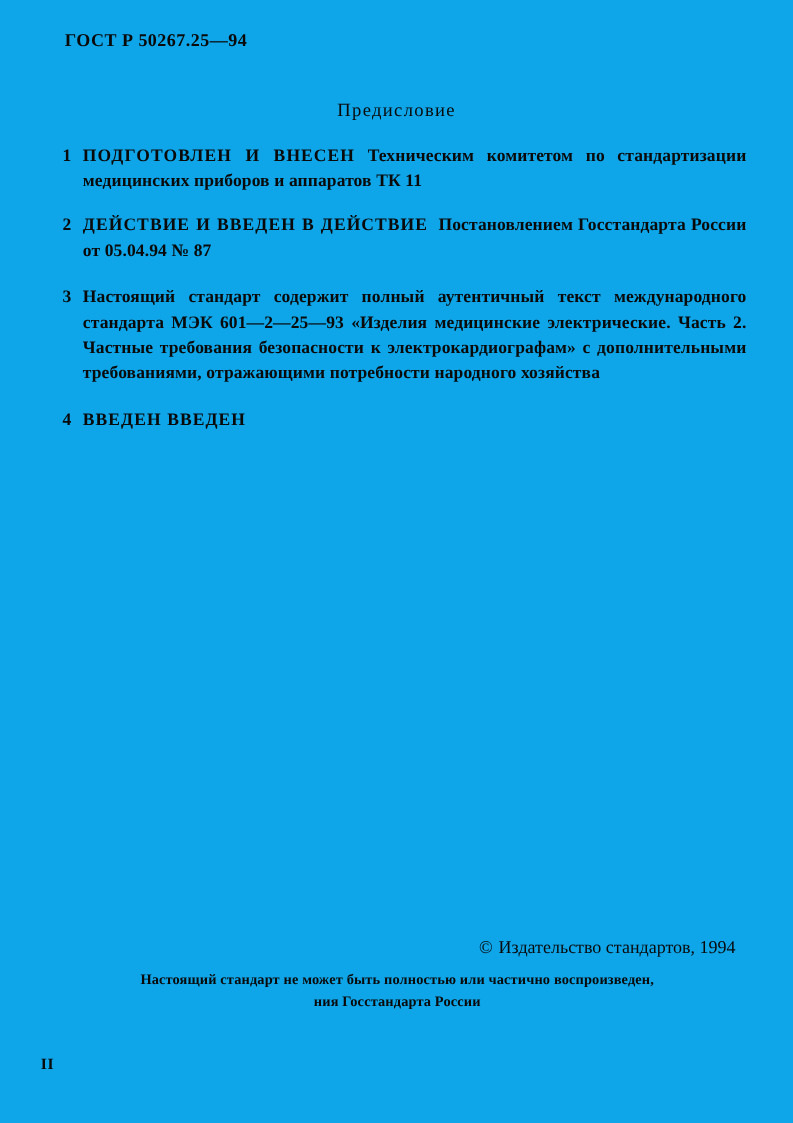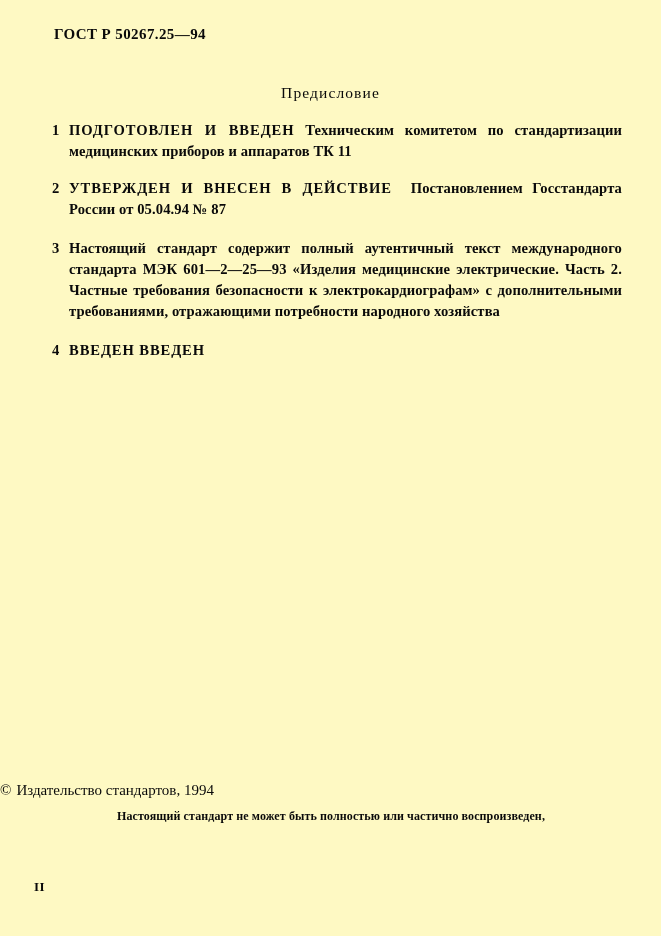--- a/index.html
+++ b/index.html
@@ -11,21 +11,21 @@
     width: 661px;
     height: 936px;
     position: relative;
     font-family: "Liberation Serif", "DejaVu Serif", serif;
     color: #0a0a0a;
     overflow: hidden;
   }
   .page {
     position: absolute;
     inset: 0;
-    background: #fef9c3;
+    background: #0ea5e9;
   }
 
   
   .doc-header {
     position: absolute;
     left: 54px;
     top: 26px;
     font-family: "Liberation Serif", "DejaVu Serif", serif;
     font-weight: bold;
     font-size: 15px;
@@ -88,21 +88,21 @@
   .clause.c2 { margin-bottom: 18px; }
   .clause.c3 { margin-bottom: 18px; }
   .clause.c4 .clause-body { letter-spacing: 1.1px; }
 
   
   .copyright {
     position: absolute;
     left: 0;
     right: 48px;
     top: 782px;
-    text-align: left;
+    text-align: right;
     font-size: 15px;
     white-space: nowrap;
   }
   .copyright .c-mark {
     display: inline-block;
     font-size: 15px;
     margin-right: 5px;
   }
   .legal-note {
     position: absolute;
@@ -135,43 +135,44 @@
 <div class="page">
 
   <div class="doc-header">ГОСТ Р 50267.25—94</div>
 
   <div class="section-title">Предисловие</div>
 
   <div class="clauses">
 
     <div class="clause c1">
       <span class="clause-num">1</span>
-      <span class="clause-body"><span class="lead">ПОДГОТОВЛЕН И ВВЕДЕН</span> <span class="tail">Техническим комитетом по стандартизации медицинских приборов и аппаратов ТК 11</span></span>
+      <span class="clause-body"><span class="lead">ПОДГОТОВЛЕН И ВНЕСЕН</span> <span class="tail">Техническим комитетом по стандартизации медицинских приборов и аппаратов ТК 11</span></span>
     </div>
 
     <div class="clause c2">
       <span class="clause-num">2</span>
-      <span class="clause-body"><span class="lead">УТВЕРЖДЕН И ВНЕСЕН В ДЕЙСТВИЕ</span>&nbsp; <span class="tail">Постановлением Госстандарта России от 05.04.94 № 87</span></span>
+      <span class="clause-body"><span class="lead">ДЕЙСТВИЕ И ВВЕДЕН В ДЕЙСТВИЕ</span>&nbsp; <span class="tail">Постановлением Госстандарта России от 05.04.94 № 87</span></span>
     </div>
 
     <div class="clause c3">
       <span class="clause-num">3</span>
       <span class="clause-body"><span class="tail">Настоящий стандарт содержит полный аутентичный текст международного стандарта МЭК 601—2—25—93 «Изделия медицинские электрические. Часть 2. Частные требования безопасности к электрокардиографам» с дополнительными требованиями, отражающими потребности народного хозяйства</span></span>
     </div>
 
     <div class="clause c4">
       <span class="clause-num">4</span>
       <span class="clause-body"><span class="lead">ВВЕДЕН ВВЕДЕН</span></span>
     </div>
 
   </div>
 
   <div class="copyright">
     <span class="c-mark">©</span><span>Издательство стандартов, 1994</span>
   </div>
 
   <div class="legal-note">
     <span class="ln">Настоящий стандарт не может быть полностью или частично воспроизведен,</span>
+    <span class="ln">ния Госстандарта России</span>
   </div>
 
   <div class="page-number">II</div>
 
 </div>
 
 </body></html>

